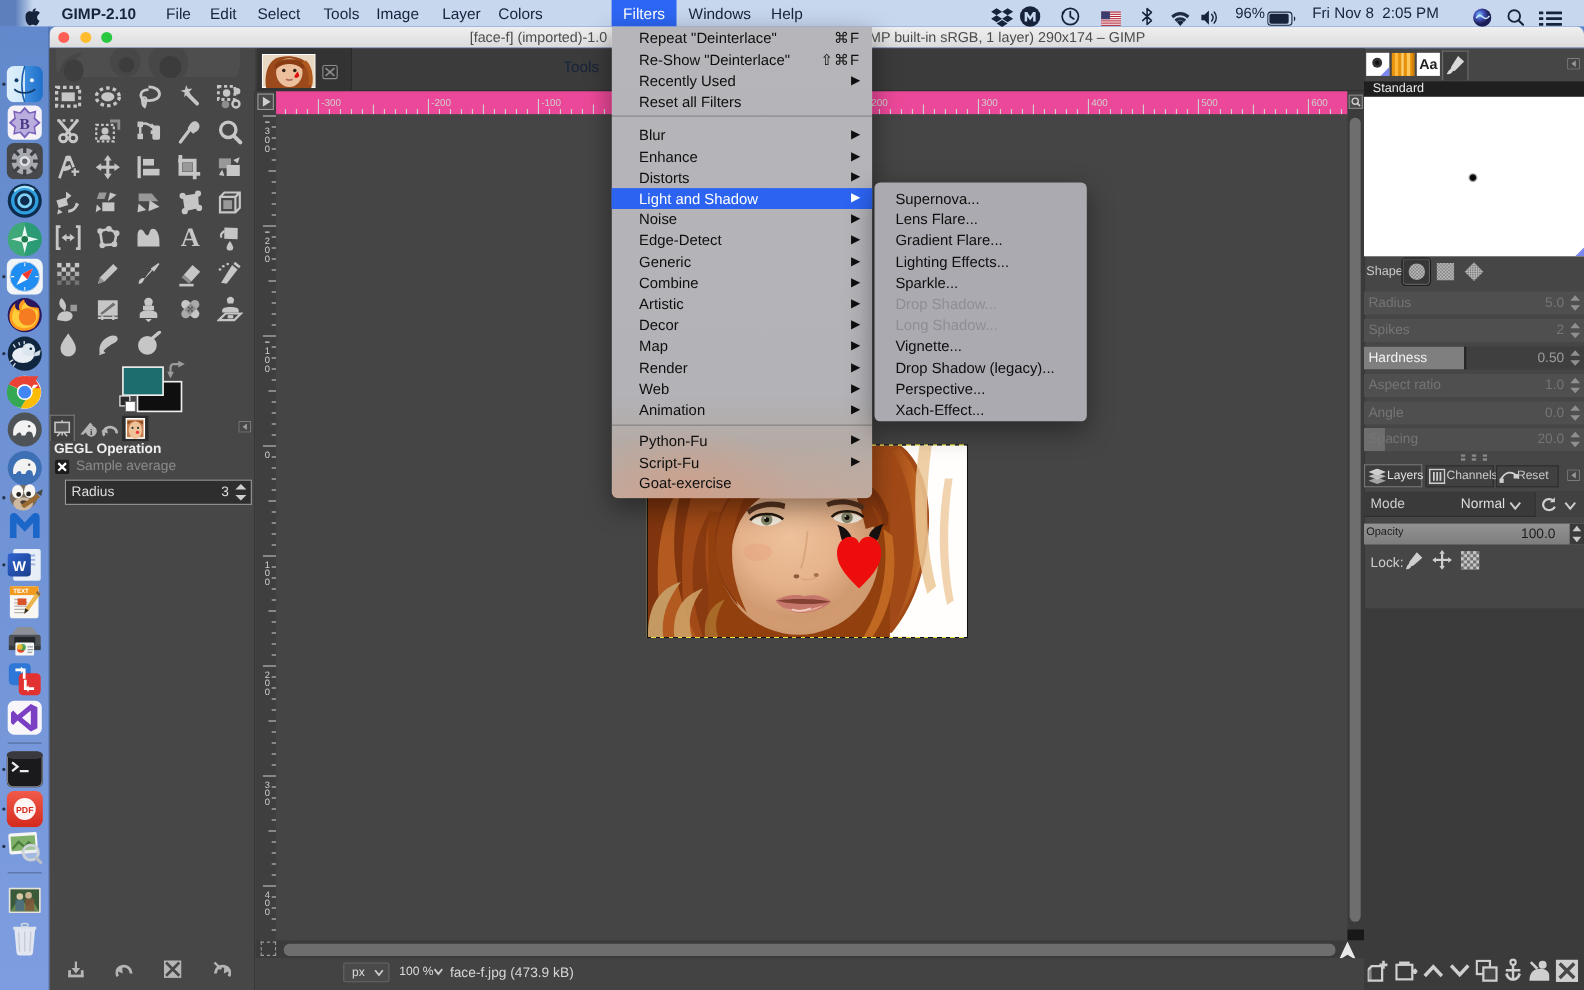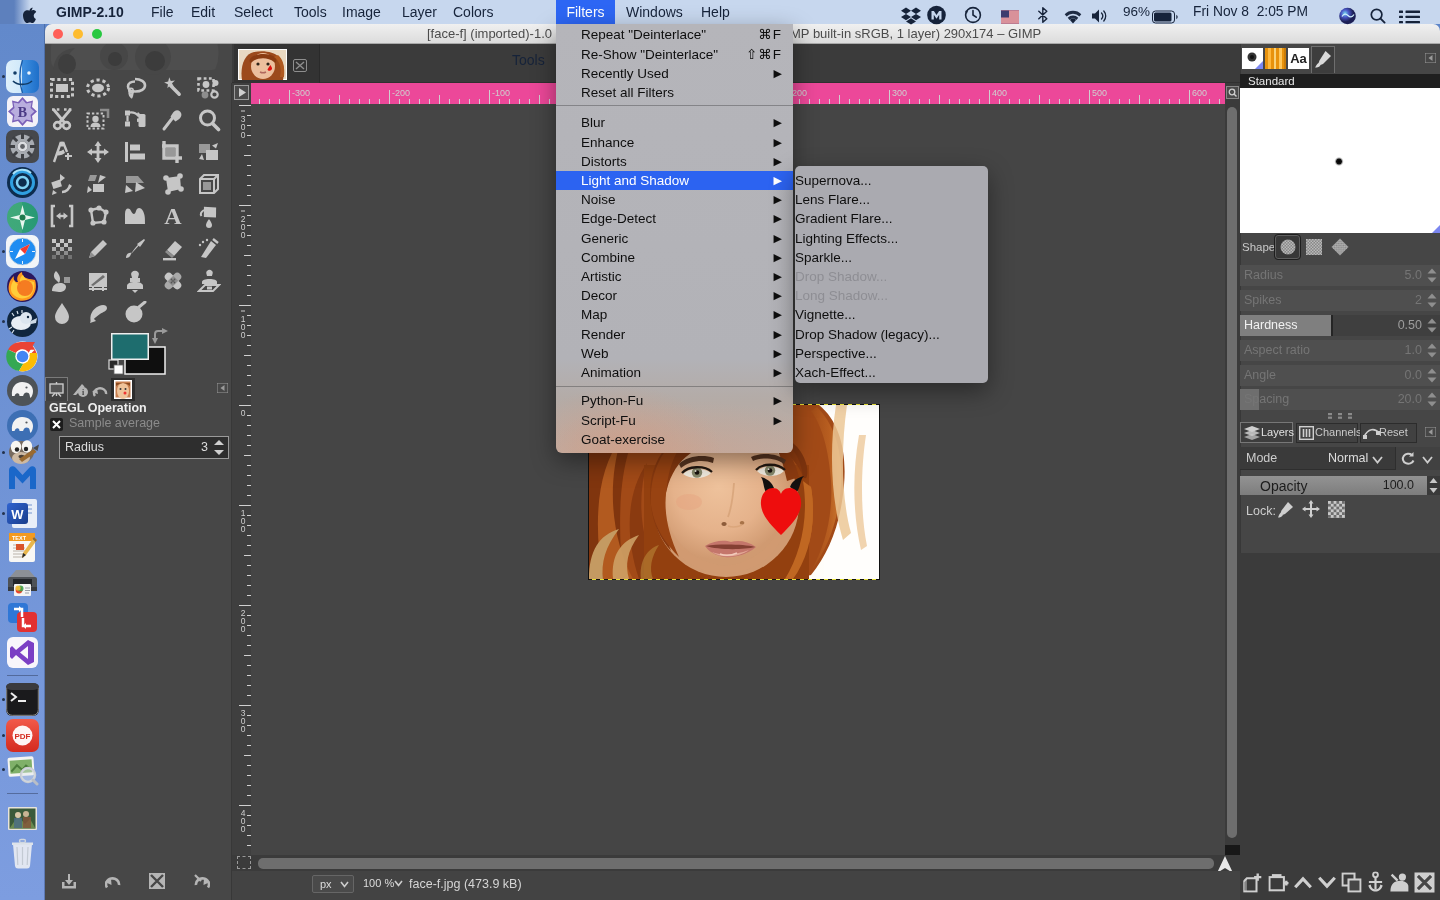--- a/index.html
+++ b/index.html
@@ -55,21 +55,21 @@
 .dimt { color:#757575; }
 
 
 #fmenu { position:absolute; left:556px; top:24px; width:237px; height:429px; border-radius:0 0 6px 6px; box-shadow:0 8px 24px rgba(0,0,0,0.4); font-size:13.5px; color:#0e0e0e;
   background:radial-gradient(140px 90px at 28% 99%, rgba(214,153,125,0.55), rgba(214,153,125,0) 70%),radial-gradient(200px 70px at 55% 100%, rgba(205,155,130,0.35), rgba(205,155,130,0) 75%),linear-gradient(180deg,#b5b5ba 0%,#b2b2b7 78%,#b4aba6 88%,#c0aca2 100%); }
 .fitem { position:absolute; left:0; width:237px; height:19.2px; line-height:19.2px; padding-left:25px; }
 .farrow { position:absolute; right:11px; top:0.1px; font-size:11px; }
 .fshort { position:absolute; right:11px; letter-spacing:1px; }
 .fsep { position:absolute; left:0; width:237px; height:1px; background:rgba(60,60,62,0.4); }
 #submenu { position:absolute; left:795px; top:166px; width:193px; height:217px; background:#aaaab0; border-radius:5px; box-shadow:0 8px 24px rgba(0,0,0,0.4); font-size:13.5px; color:#0e0e0e; }
-.sitem { position:absolute; left:0; width:193px; height:19.2px; line-height:19.2px; }
+.sitem { position:absolute; left:0; width:193px; height:19.2px; line-height:19.2px; padding-left:19px; }
 .dim { color:#8e8e94; }
 .hl { background:#2c63f1; color:#fff; }
 .hl .farrow { color:#fff; }
 </style>
 </head>
 <body>
 <svg width="0" height="0" style="position:absolute;">
 <defs>
 <g id="t-rectsel">
         <rect x="1.5" y="3.5" width="21" height="17" fill="none" stroke="#c6c6c6" stroke-width="3" stroke-dasharray="3.2 2.6"></rect>
@@ -1227,21 +1227,21 @@
         <svg class="abs" style="left:161px;top:4px;" width="15" height="15" viewBox="0 0 15 15">
             <path d="M12.5 9.5 a5.5 5 0 1 1 -1.5-5.5" fill="none" stroke="#cfcfcf" stroke-width="2"></path>
             <path d="M12.5 1 v4.5 h-4.5z" fill="#cfcfcf"></path>
           </svg>
         <svg class="abs" style="left:182px;top:9px;" width="11" height="8" viewBox="0 0 11 8">
             <path d="M1 1 L5.5 6.5 L10 1" fill="none" stroke="#ccc" stroke-width="1.8"></path>
           </svg>
       </div>
 
       <div class="abs" style="left:0;top:432px;width:200px;height:19px;background:linear-gradient(#939393,#7d7d7d);">
-        <div class="abs" style="left:20px;top:2px;color:#1d1d1d;font-size:14px;">Opacity</div>
+        <div class="abs" style="left:2px;top:2px;color:#1d1d1d;font-size:10px;">Opacity</div>
         <div class="abs" style="right:26px;top:2px;color:#1d1d1d;font-size:12.5px;">100.0</div>
         <div class="abs" style="right:0;top:0;width:13px;height:19px;background:#3a3a3a;">
           <svg class="abs" style="left:2px;top:2px;" width="9" height="15" viewBox="0 0 9 15">
               <path d="M4.5 0 L8.5 5 H0.5z" fill="#c9c9c9"></path>
               <path d="M4.5 15 L0.5 10 H8.5z" fill="#c9c9c9"></path>
             </svg>
         </div>
       </div>
 
       <div class="abs" style="left:6px;top:460px;color:#cdcdcd;font-size:12.5px;">Lock:</div>

